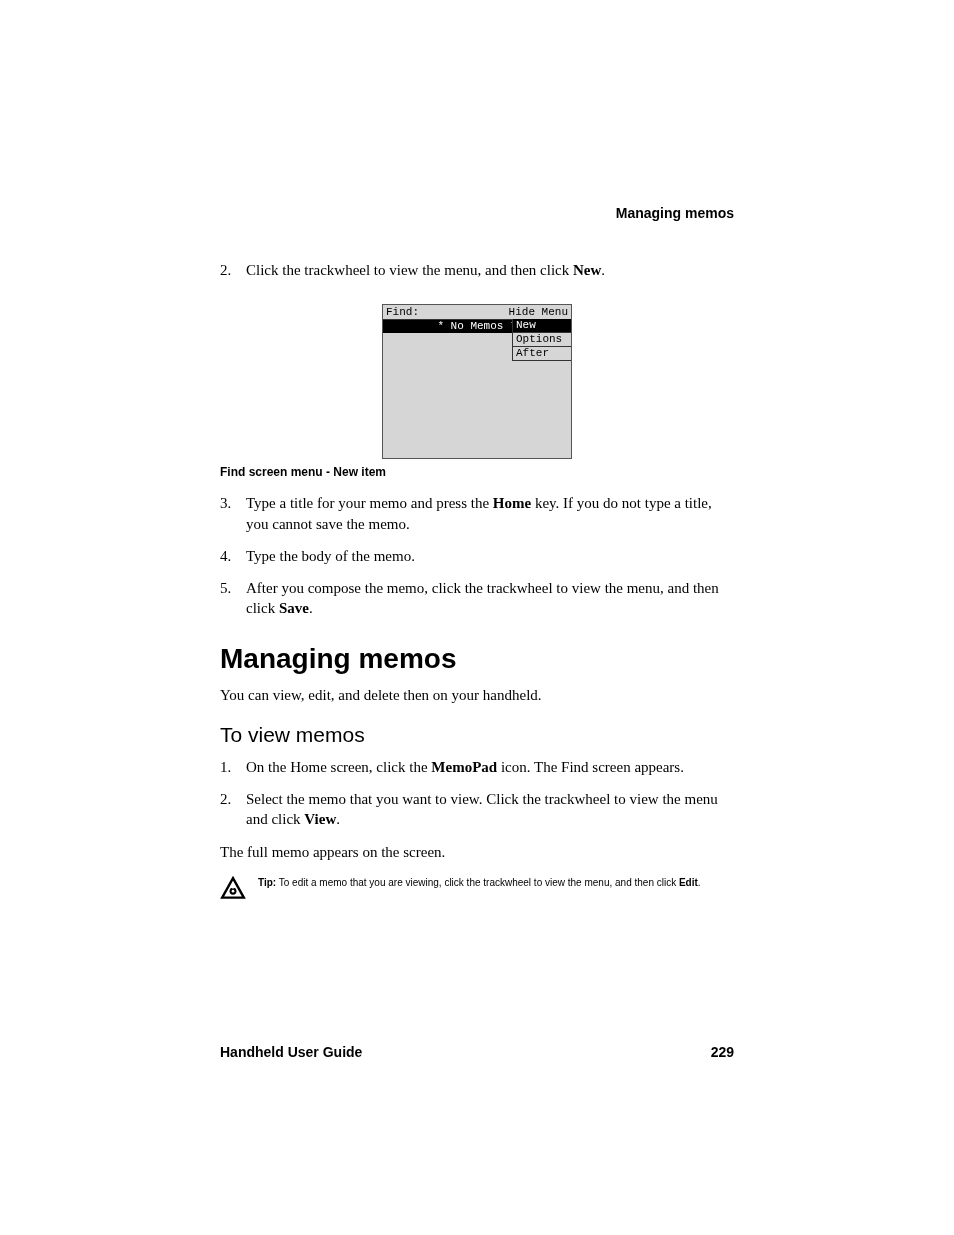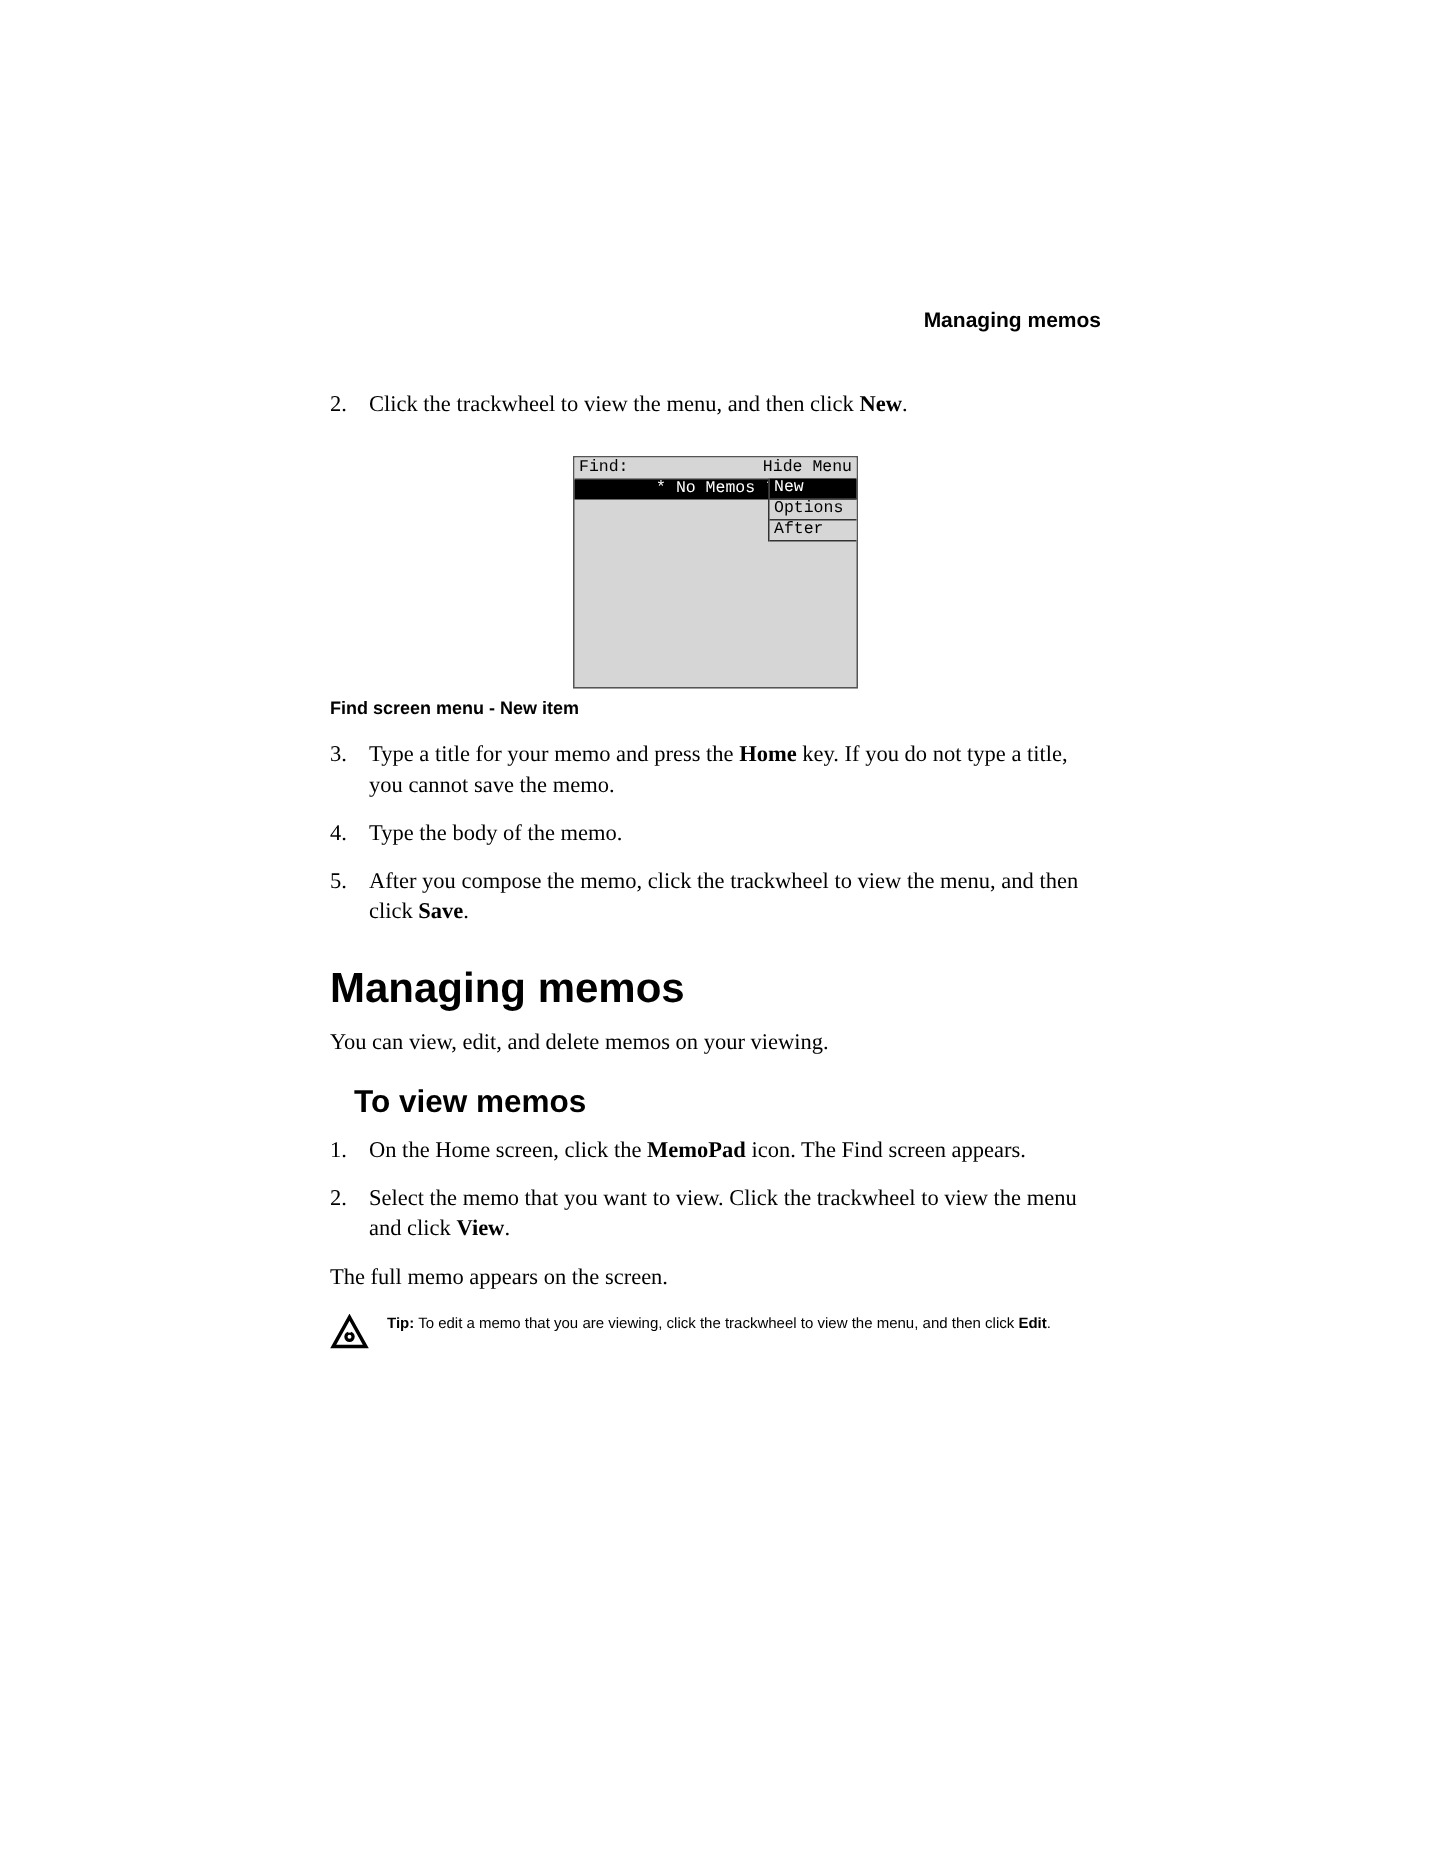--- a/index.html
+++ b/index.html
@@ -105,23 +105,23 @@
   }
 
   h1.section {
     font-family: "Segoe UI", "Myriad Pro", Arial, sans-serif;
     font-weight: 700;
     font-size: 28px;
     margin: 24px 0 10px 0;
   }
   h2.subsection {
     font-family: "Segoe UI", "Myriad Pro", Arial, sans-serif;
-    font-weight: 700;
+    font-weight: 400;
     font-size: 21px;
-    margin: 18px 0 10px 16px;
+    margin: 18px 0 10px 0;
   }
 
   .tip-block {
     display: flex;
     gap: 12px;
     font-family: "Segoe UI", "Myriad Pro", Arial, sans-serif;
     font-size: 10px;
     line-height: 1.4;
     margin-top: 6px;
   }
@@ -188,21 +188,21 @@
     </div>
     <div class="step">
       <div class="step-num">5.</div>
       <div class="step-text">
         <span>After you compose the memo, click the trackwheel to view the menu, and then click </span><span class="bold">Save</span><span>.</span>
       </div>
     </div>
 
 
     <h1 class="section">Managing memos</h1>
-    <div class="para">You can view, edit, and delete memos on your viewing.</div>
+    <div class="para">You can view, edit, and delete then on your handheld.</div>
 
     <h2 class="subsection">To view memos</h2>
 
     <div class="step">
       <div class="step-num">1.</div>
       <div class="step-text">
         <span>On the Home screen, click the </span><span class="bold">MemoPad</span><span> icon. The Find screen appears.</span>
       </div>
     </div>
     <div class="step">
@@ -223,14 +223,18 @@
           <circle cx="12" cy="14" r="1.2" fill="#fff"></circle>
         </svg>
       </div>
       <div>
         <span class="bold">Tip:</span><span> To edit a memo that you are viewing, click the trackwheel to view the menu, and then click </span><span class="bold">Edit</span><span>.</span>
       </div>
     </div>
 
   </div>
 
+  <div class="footer">
+    <span>Handheld User Guide</span>
+    <span>229</span>
+  </div>
 
 </div>
 
 </body></html>

